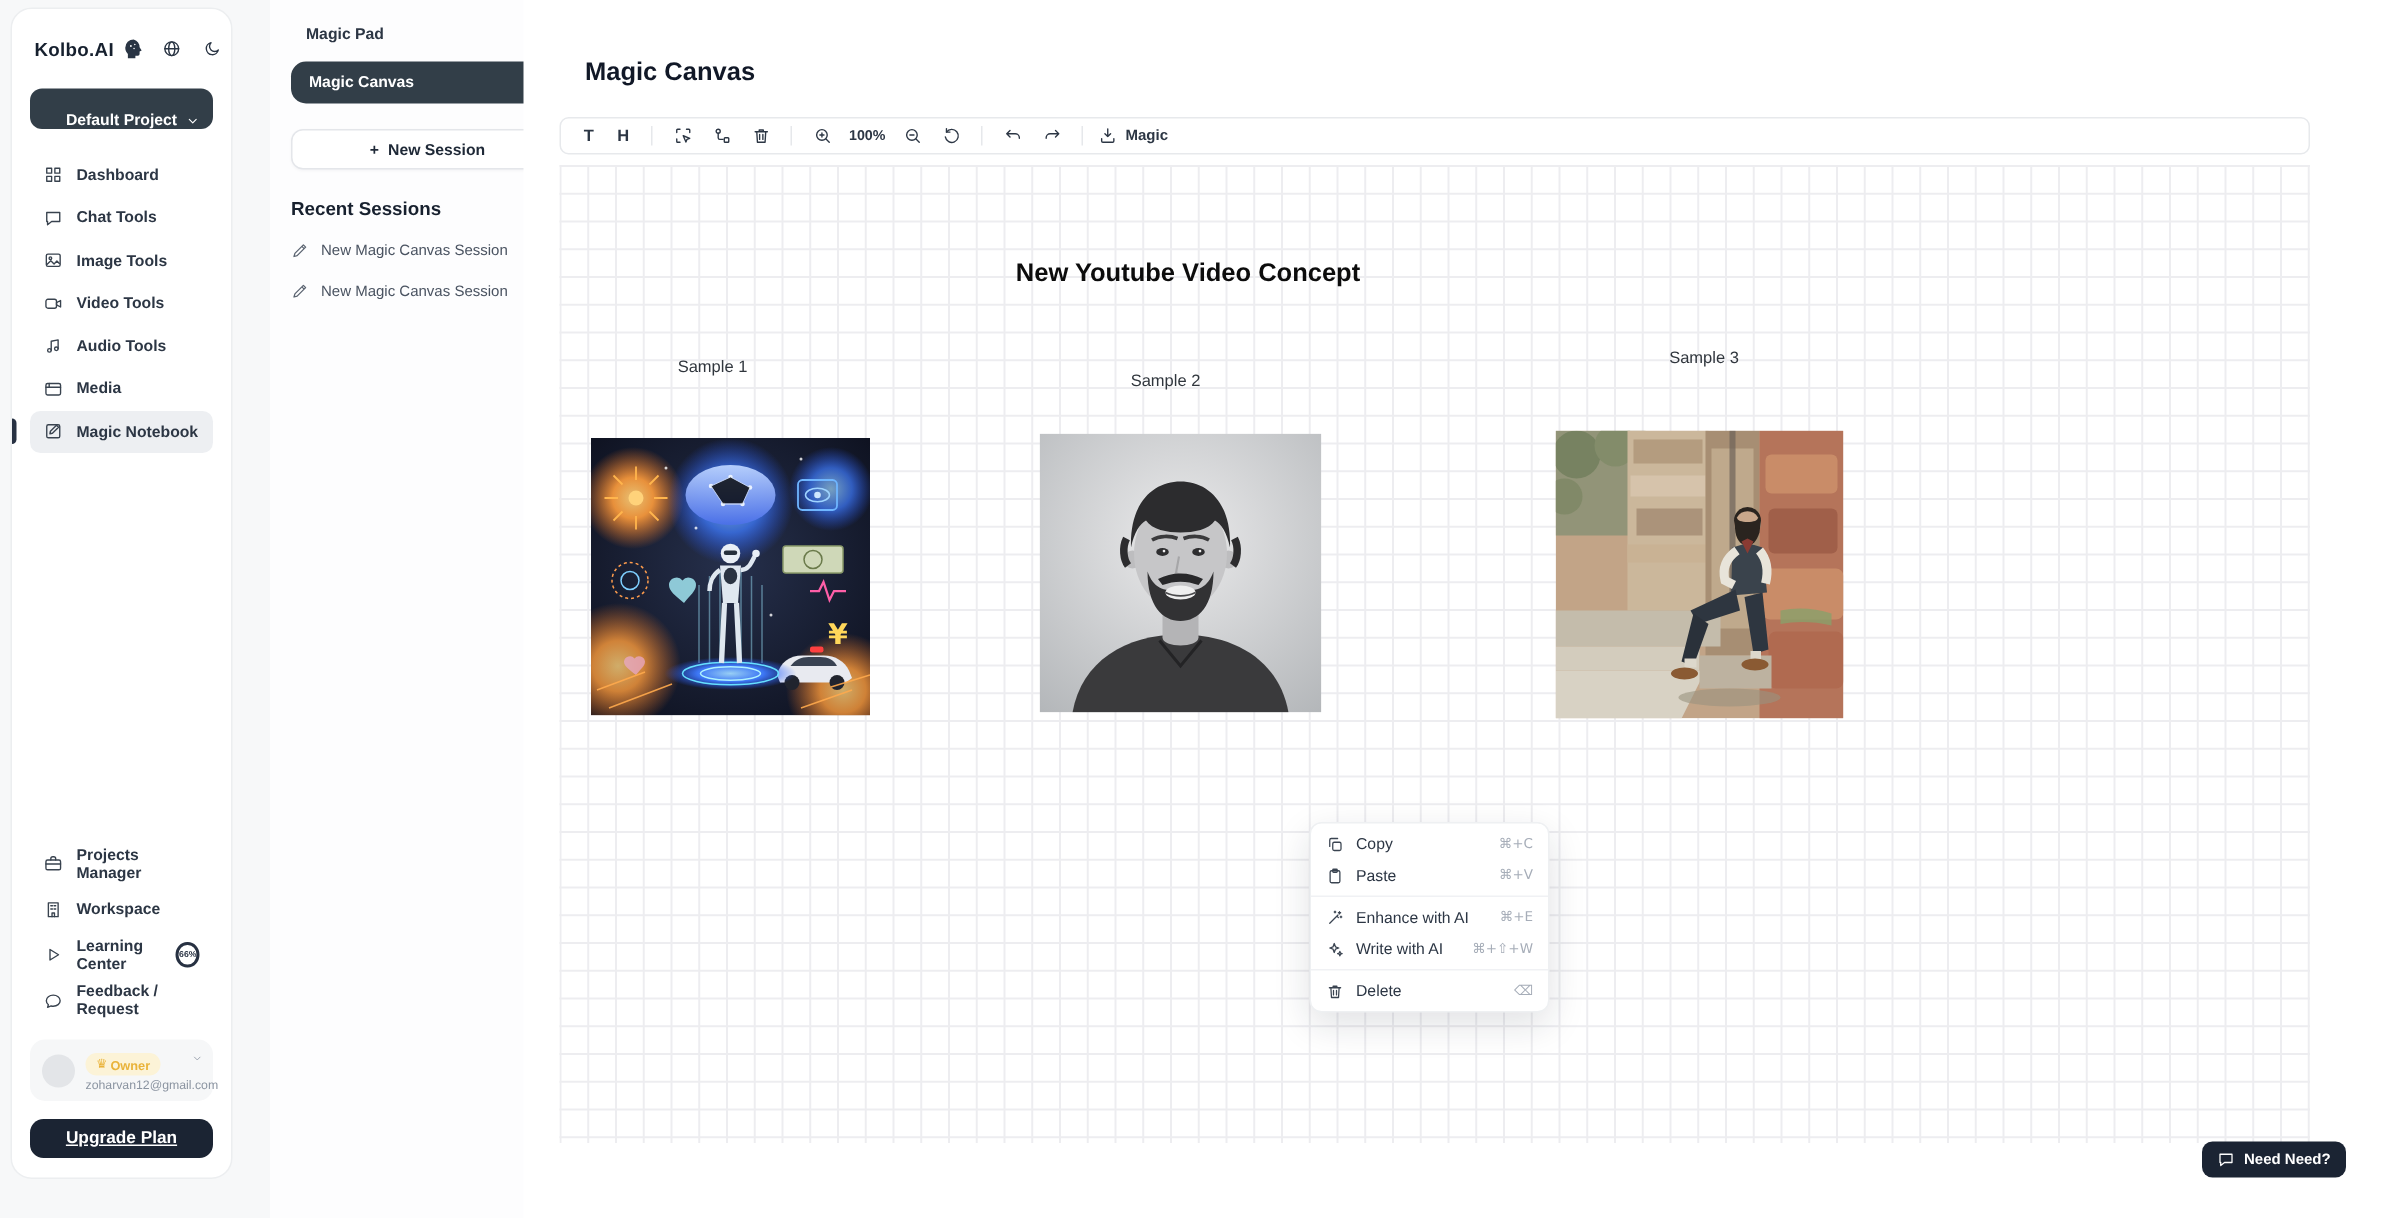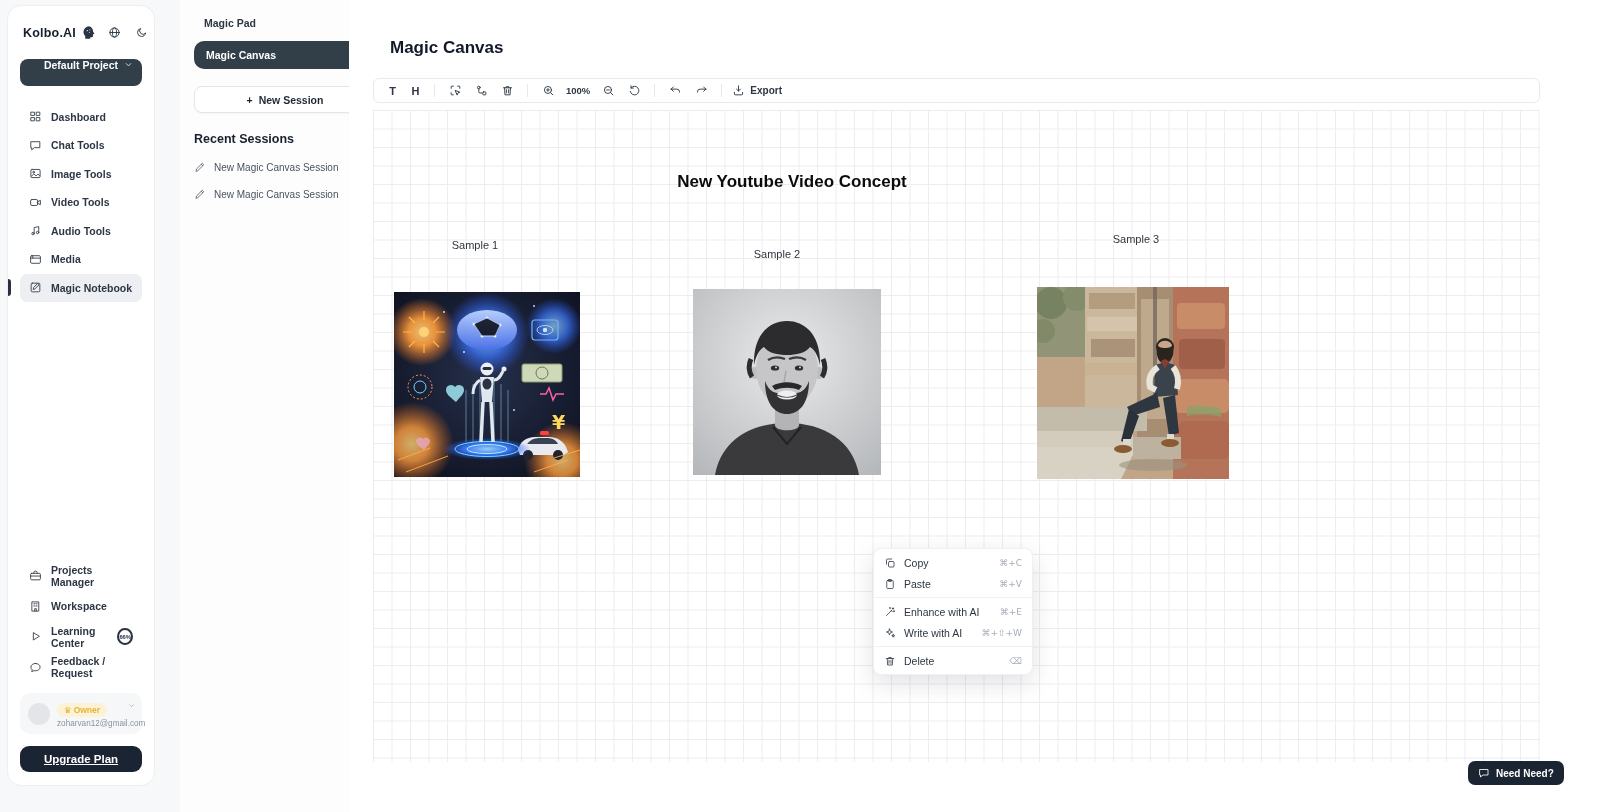--- a/index.html
+++ b/index.html
@@ -13,21 +13,21 @@
 
   
   .sidebar { position:absolute; left:7px; top:5px; width:148px; height:781px;
     background:#fff; border:1px solid #eceef0; border-radius:14px;
     padding:19px 12px 13px; display:flex; flex-direction:column; }
   .brand-row { display:flex; align-items:center; gap:8px; padding:0 3px; margin-bottom:19px; }
   .brand { font-size:12.5px; font-weight:800; color:#16202e; letter-spacing:.2px; }
   .brand-row .ic { color:#2a3544; }
   .head-ic { width:15px; height:15px; margin-left:-3px; }
   .project-btn { height:27px; background:#323e48; border-radius:8px; color:#fff;
-    font-size:10.5px; font-weight:700; display:flex; align-items:flex-start;
+    font-size:10.5px; font-weight:700; display:flex; align-items:flex-end;
     justify-content:center; gap:6px; margin-bottom:17px; position:relative; cursor:pointer; }
   .project-btn .chev { position:absolute; right:8px; width:11px; height:11px; }
   .nav { display:flex; flex-direction:column; gap:1px; }
   .nav-item { height:27.5px; display:flex; align-items:center; gap:9px; padding:0 9px;
     font-size:10.5px; font-weight:600; color:#2c3644; border-radius:7px; position:relative; cursor:pointer; }
   .nav-item .ic { color:#39434f; }
   .nav-item.selected { background:#edeff2; }
   .nav-item.selected::before { content:""; position:absolute; left:-12px; top:5px;
     height:17px; width:3px; border-radius:0 3px 3px 0; background:#273142; }
   .sidebar-footer { margin-top:auto; display:flex; flex-direction:column; gap:3px; }
@@ -396,21 +396,21 @@
       <span class="tb-btn">
           <svg class="ic">
             <use href="#sy-redo"></use>
           </svg>
         </span>
       <span class="tb-sep"></span>
       <span class="tb-export">
         <svg class="ic">
             <use href="#sy-download"></use>
           </svg>
-        <span>Export</span>
+        <span>Magic</span>
       </span>
     </div>
 
     <div class="canvas">
       <div class="canvas-heading">New Youtube Video Concept</div>
 
       <div class="sample-label" style="left:62px;top:129px">Sample 1</div>
       <div class="sample-label" style="left:364px;top:138px">Sample 2</div>
       <div class="sample-label" style="left:723px;top:123px">Sample 3</div>
 

